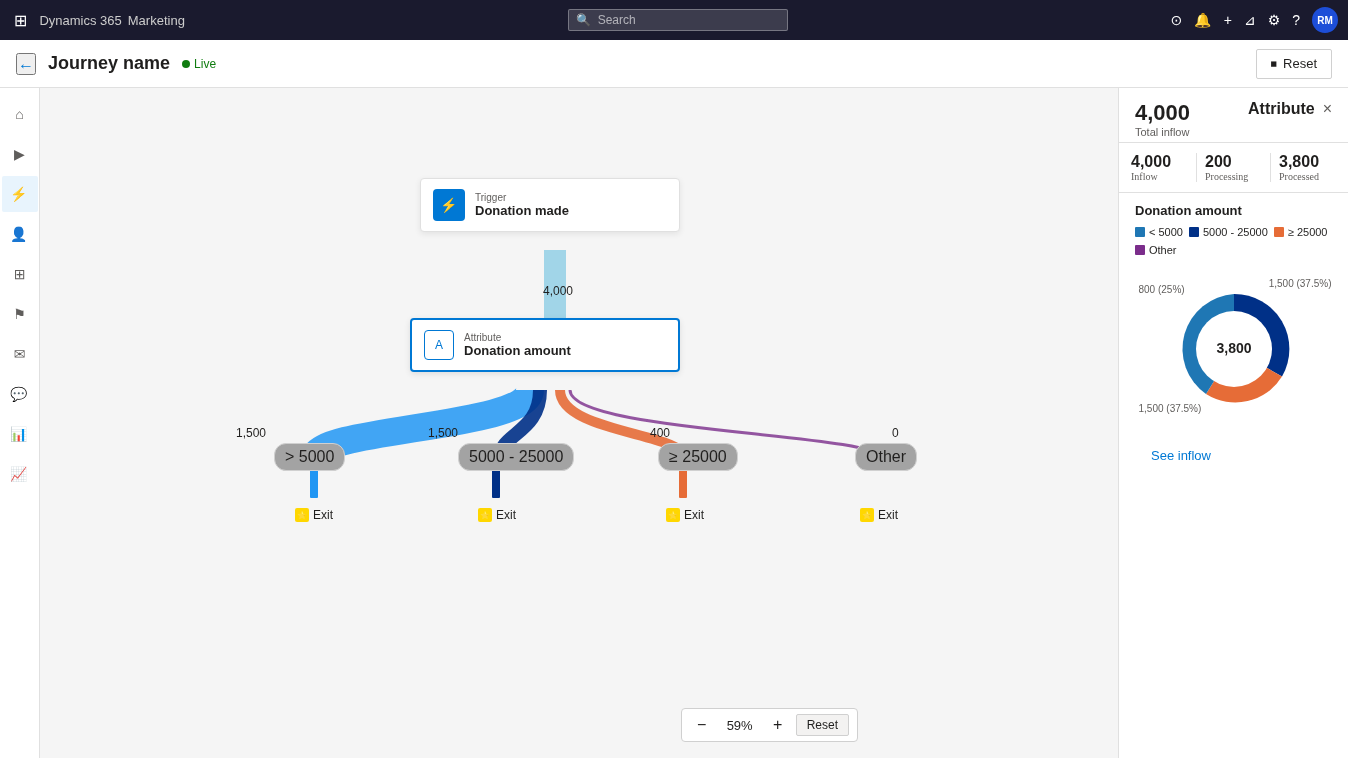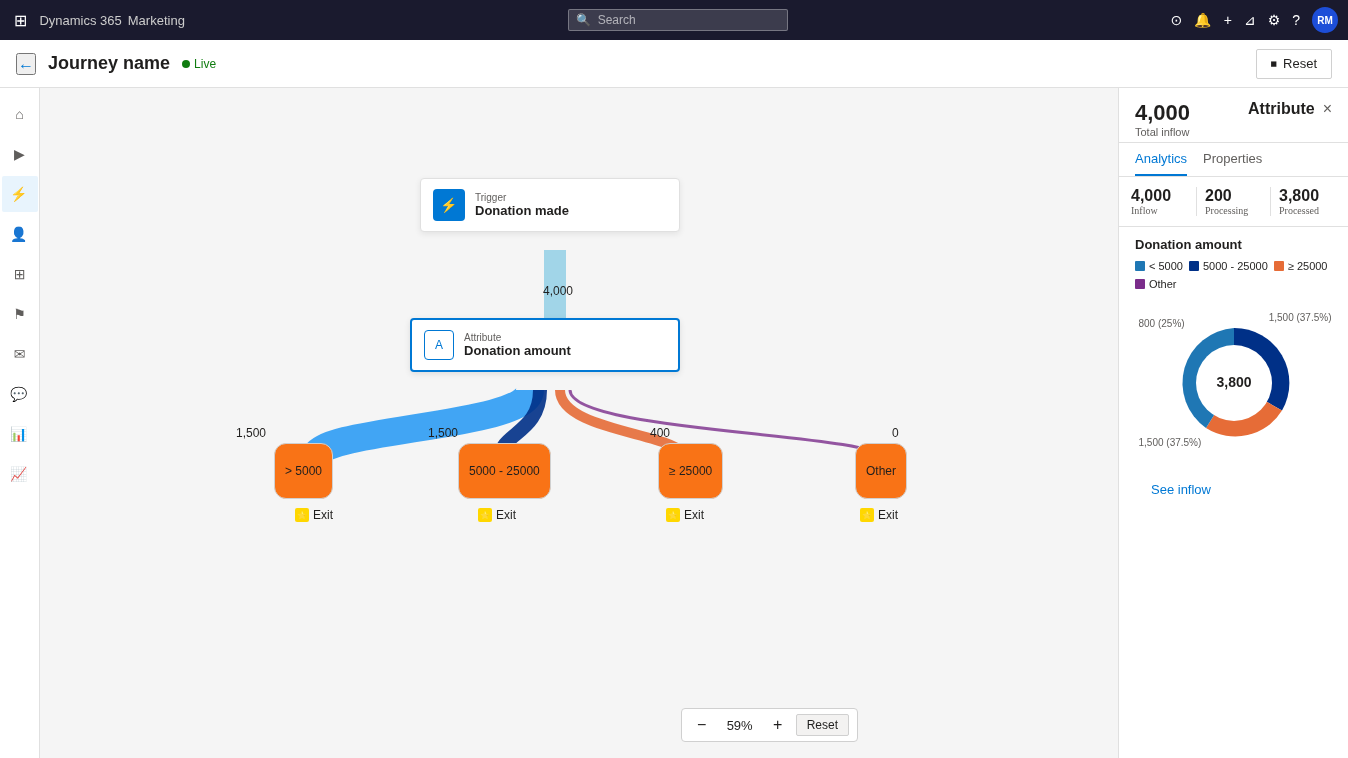--- a/index.html
+++ b/index.html
@@ -207,25 +207,25 @@
       position: absolute;
       left: 503px; top: 196px;
       font-size: 12px;
       color: #201f1e;
       font-weight: 500;
     }
 
     
     .branch-node {
       position: absolute;
-      background: #f97316;
+      background: #a3a3a3;
       border: 1px solid #d0d0d0;
       border-radius: 12px;
-      padding: 20px 10px;
-      font-size: 12px;
+      padding: 4px 10px;
+      font-size: 16px;
       color: #201f1e;
       white-space: nowrap;
     }
 
     
     .exit-node {
       position: absolute;
       display: flex;
       align-items: center;
       gap: 4px;
@@ -537,24 +537,20 @@
           <div style="font-size:22px; font-weight:700; color:#201f1e;">4,000</div>
           <div style="font-size:11px; color:#605e5c;">Total inflow</div>
         </div>
         <div style="display:flex; align-items:flex-start; gap:8px;">
           <span style="font-size:16px; font-weight:600; color:#201f1e;">Attribute</span>
           <button style="background:none;border:none;cursor:pointer;font-size:16px;color:#605e5c;">×</button>
         </div>
       </div>
     </div>
 
-    <div class="panel-tabs">
-      <div class="panel-tab active">Analytics</div>
-      <div class="panel-tab">Properties</div>
-    </div>
 
     <div class="stats-3col">
       <div class="stat-item">
         <span class="stat-num">4,000</span>
         <span class="stat-lbl">Inflow</span>
       </div>
       <div class="stat-divider"></div>
       <div class="stat-item">
         <span class="stat-num">200</span>
         <span class="stat-lbl">Processing</span>

